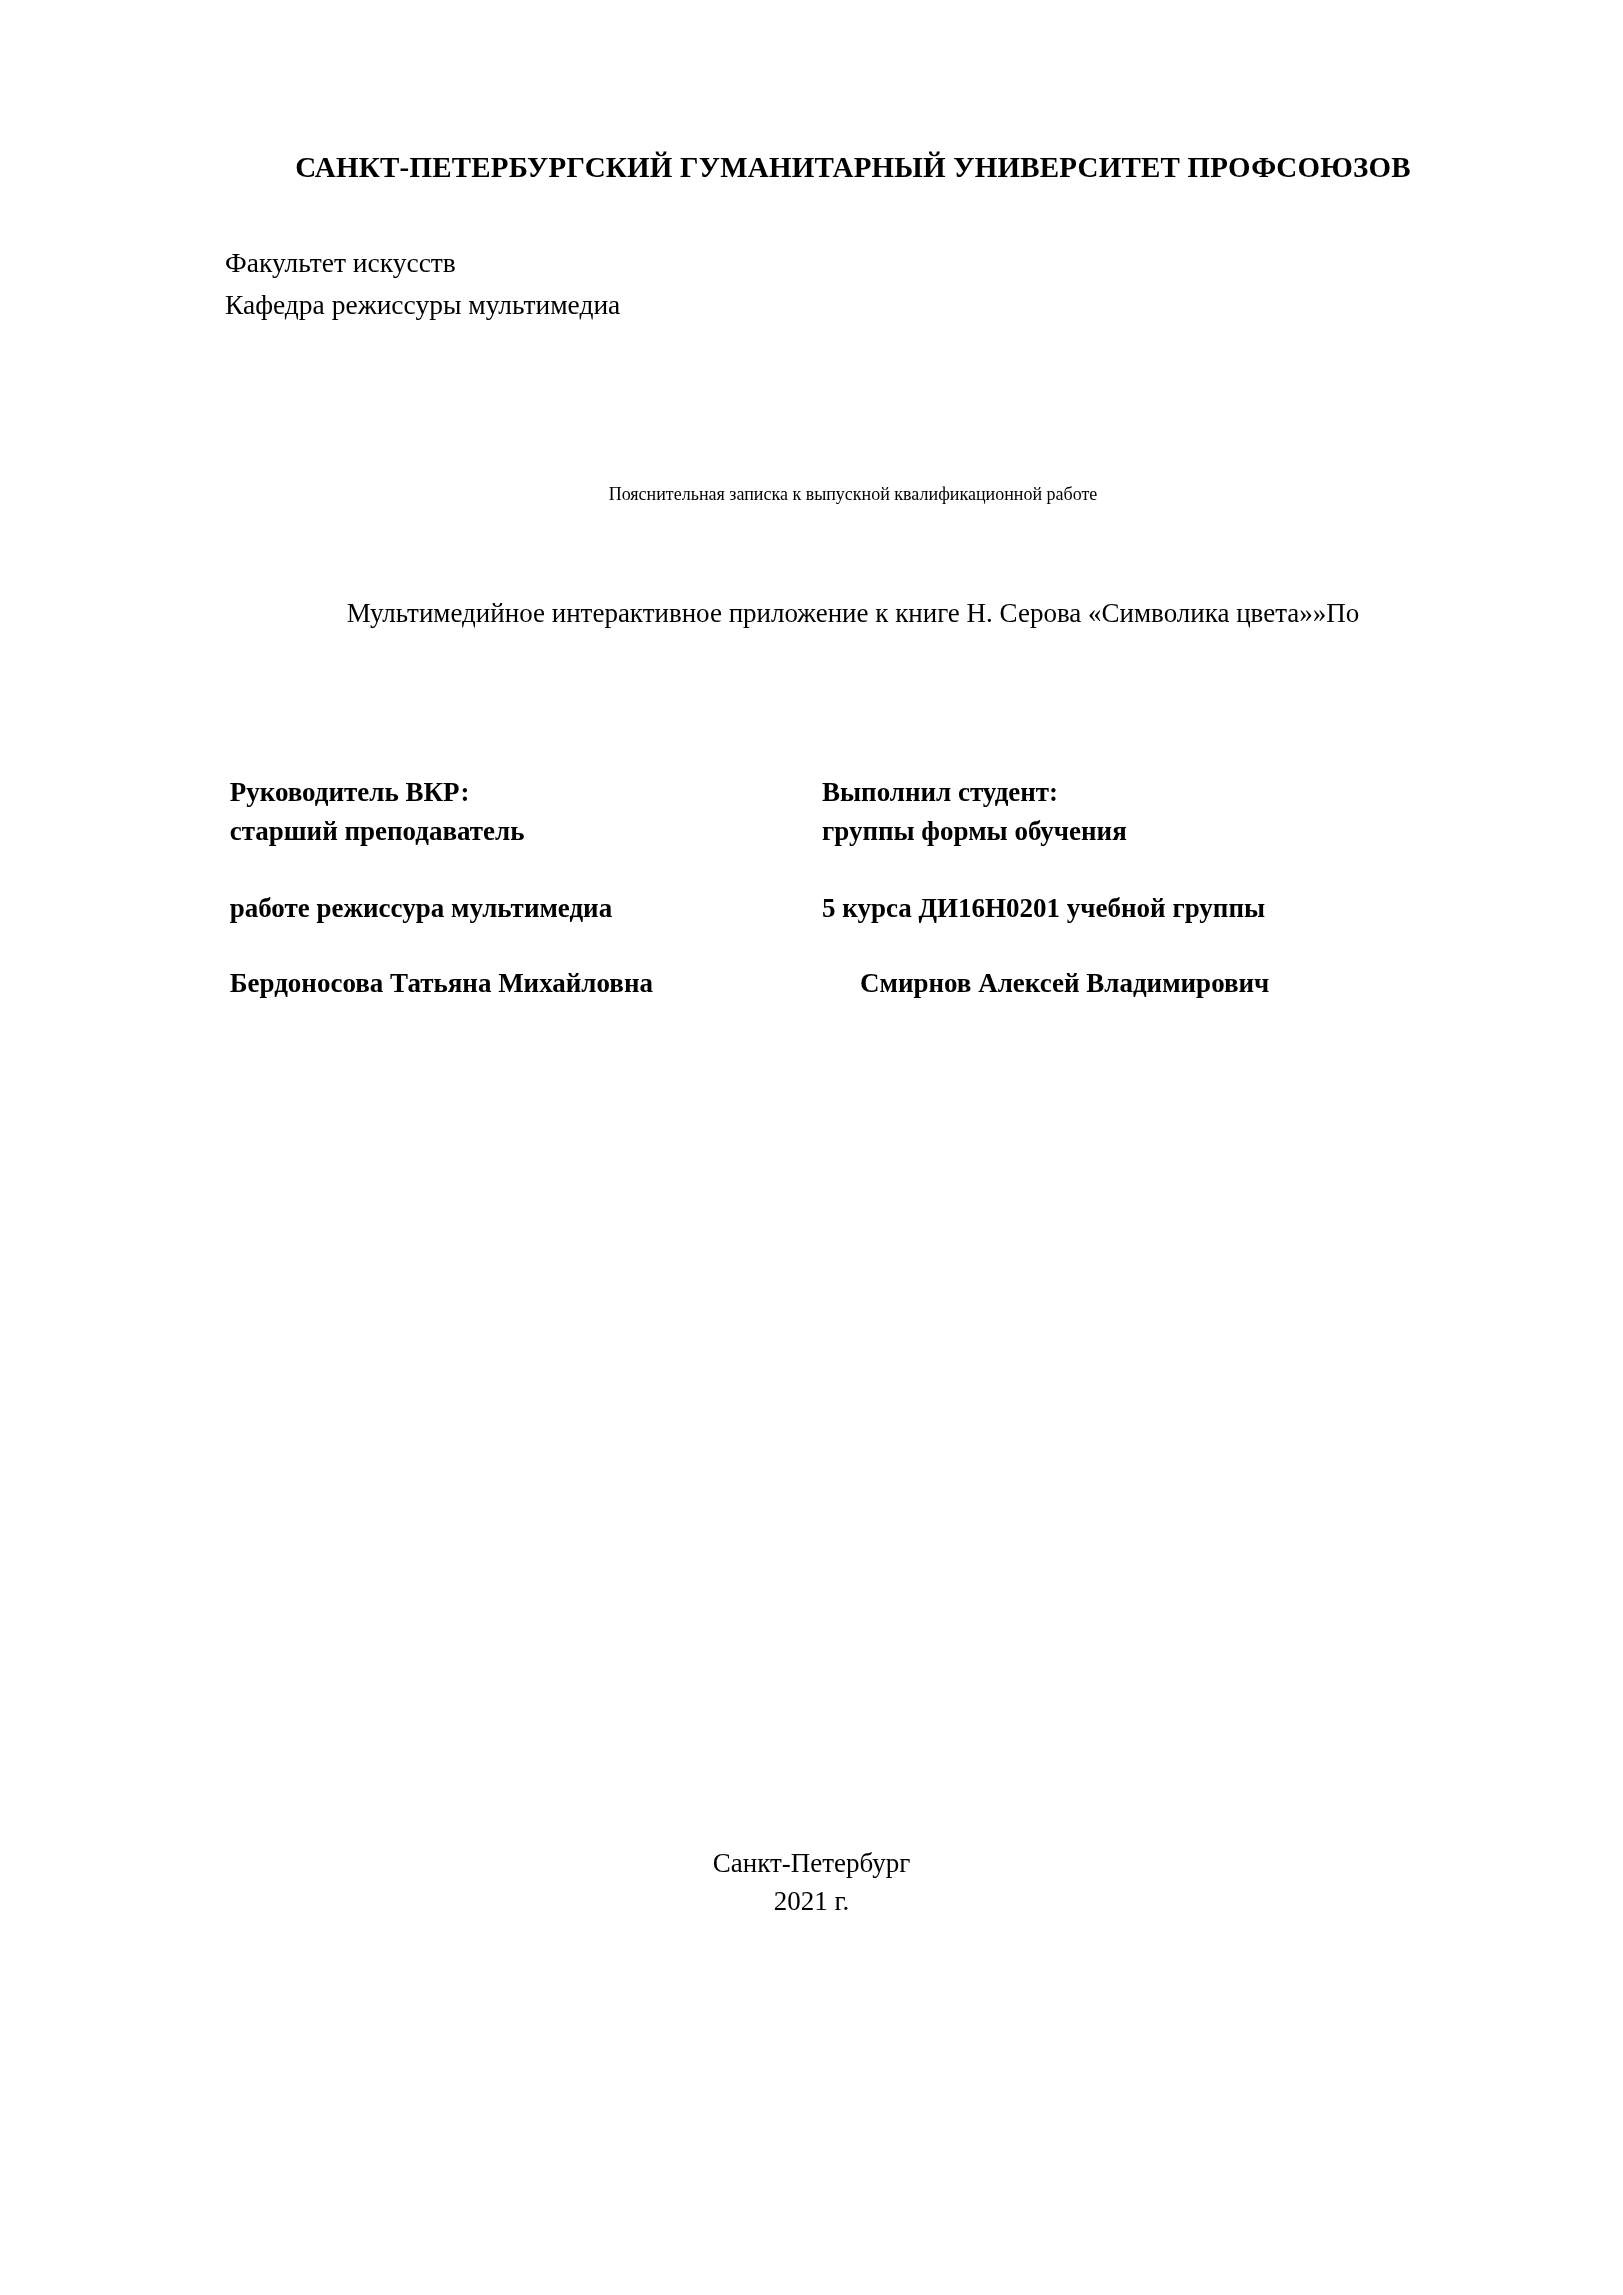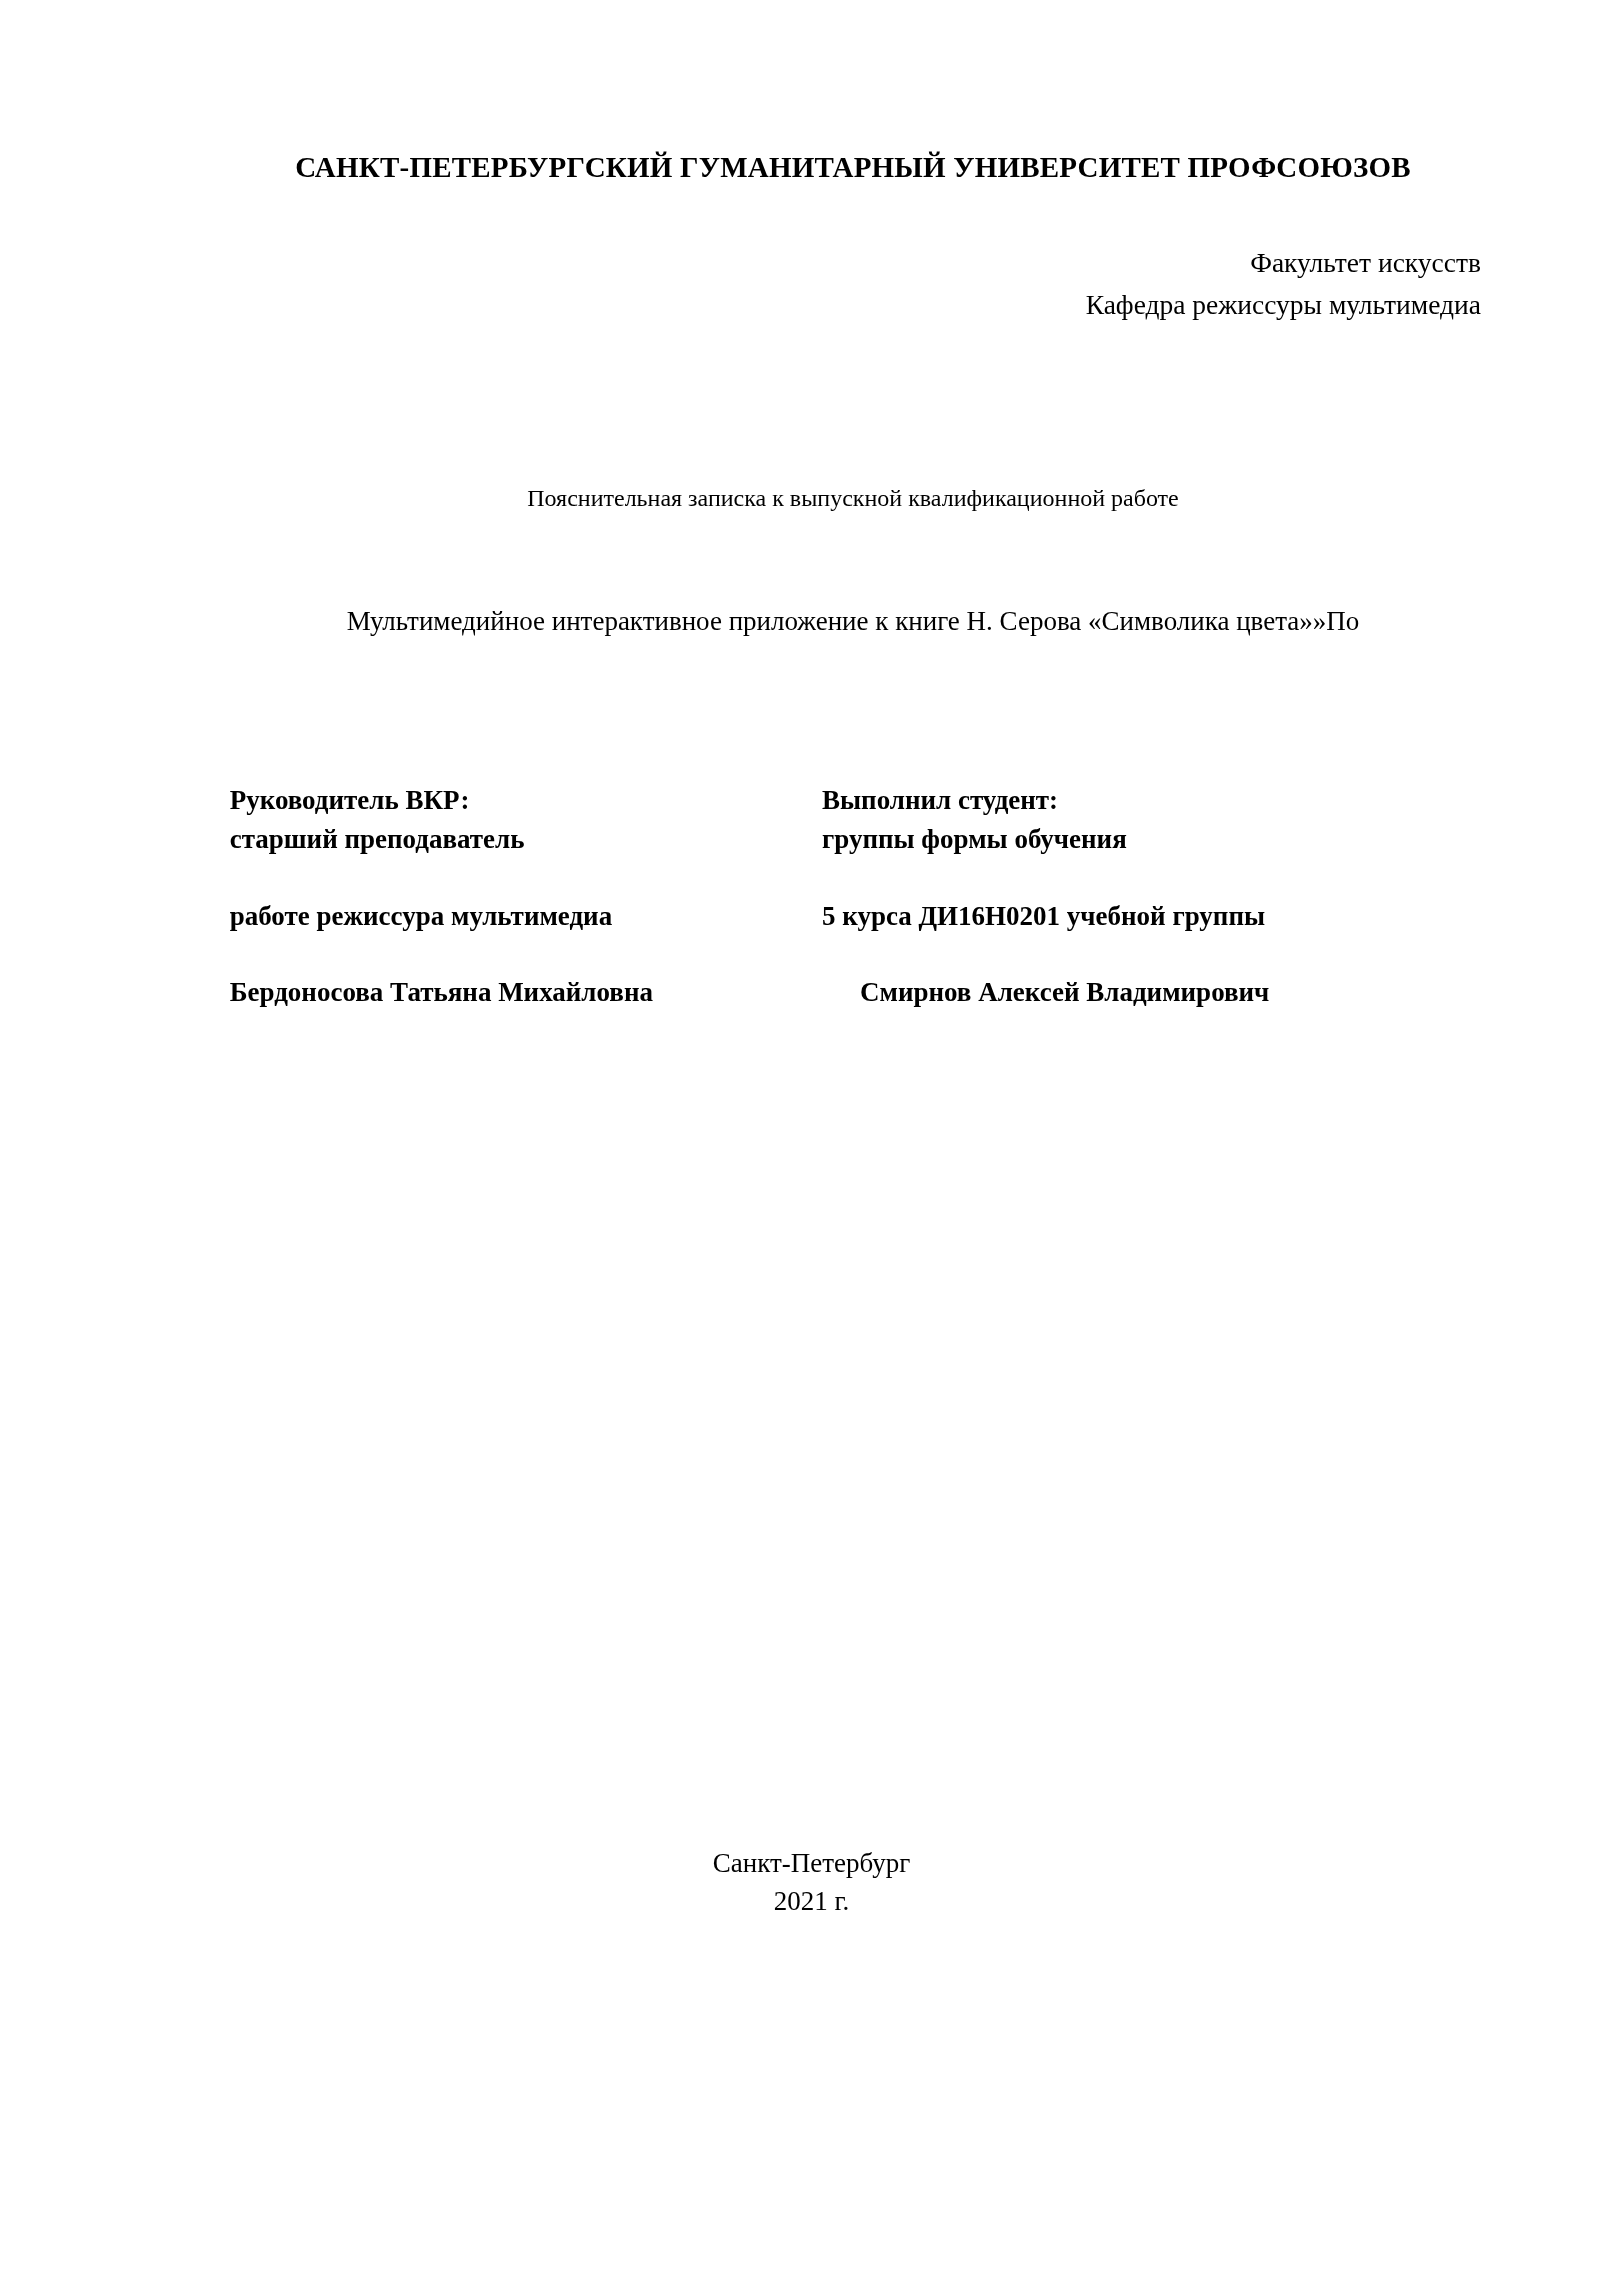--- a/index.html
+++ b/index.html
@@ -35,31 +35,31 @@
     margin-top: 149px;
     text-align: center;
     font-weight: bold;
     font-size: 29px;
     letter-spacing: 0.2px;
     line-height: 1.25;
   }
 
   .faculty-block {
     margin-top: 57px;
-    text-align: right;
+    text-align: left;
     font-size: 27.5px;
     line-height: 1.5;
   }
 
   .faculty-line { display: block; }
 
   .note-line {
     margin-top: 157px;
     text-align: center;
-    font-size: 24px;
+    font-size: 18px;
     line-height: 1.4;
   }
 
   .work-title {
     margin-top: 88px;
     text-align: center;
     font-size: 27px;
     line-height: 1.4;
   }
 

